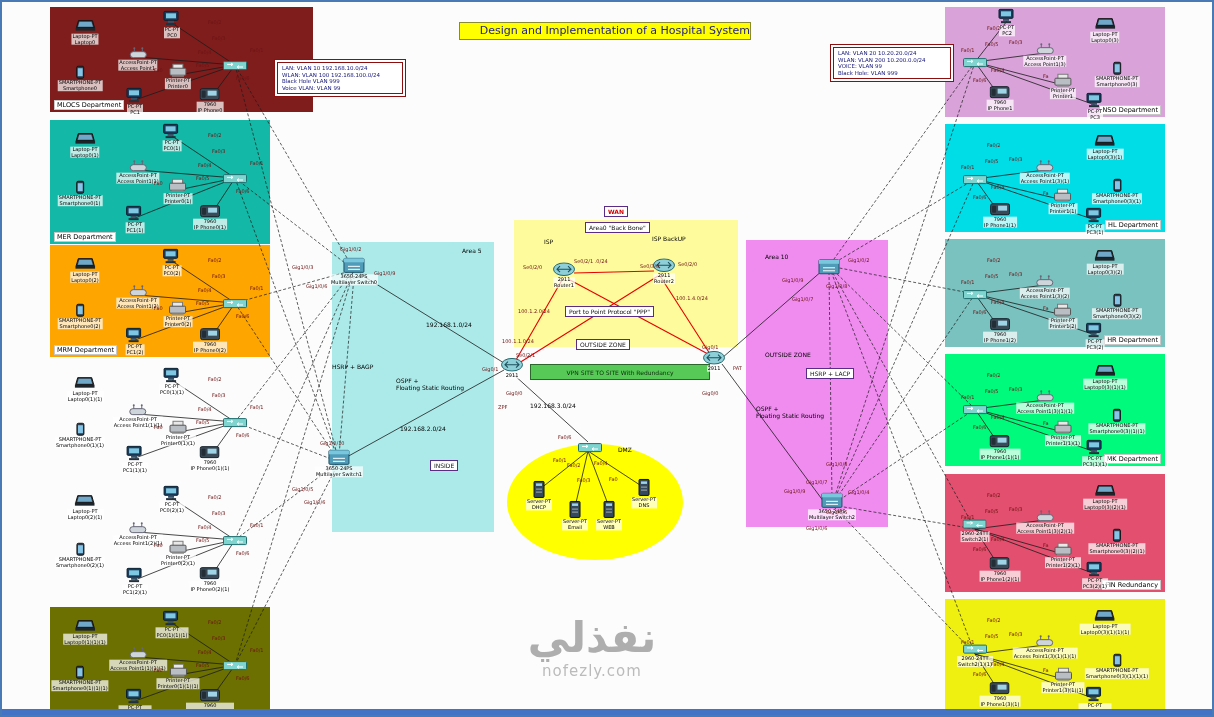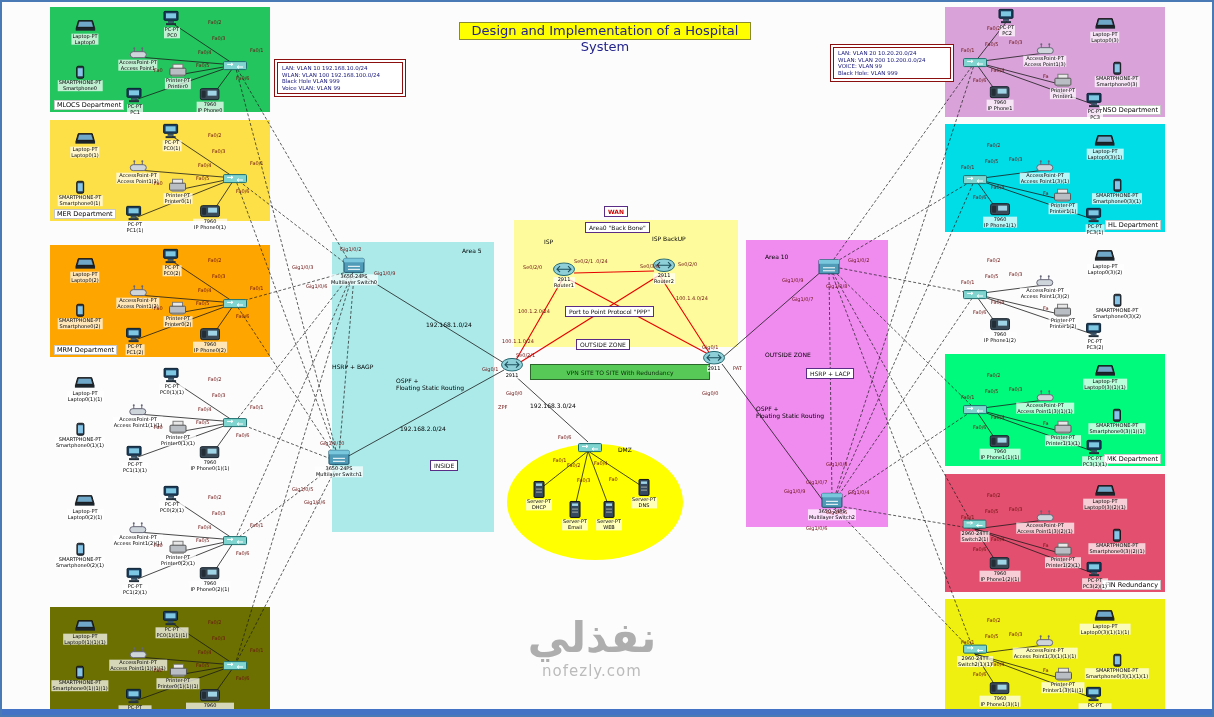--- a/index.html
+++ b/index.html
@@ -20,53 +20,56 @@
           transform:translate(-50%,-45%);z-index:3;}
   .device .icon{display:block;line-height:0;}
   .dev-label{font-size:5px;line-height:5.6px;text-align:center;white-space:pre-line;
              background:rgba(255,255,255,.72);padding:0 1px;margin-top:1px;color:#000;}
   .port{position:absolute;font-size:5px;color:#6e1414;white-space:nowrap;z-index:4;}
   .txt{position:absolute;font-size:6px;line-height:6.8px;color:#000;white-space:pre-line;z-index:4;}
   .pbox{position:absolute;font-size:6px;background:#fff;border:1.5px solid #5b2c86;
         padding:1px 3px;color:#111;white-space:nowrap;z-index:4;}
   .pbox.red{color:#d10000;font-weight:bold;}
   #title-box{position:absolute;left:457px;top:20px;width:290px;height:16px;background:#ffff00;
-             border:1px solid #8a8a30;color:#23238c;font-size:13px;line-height:16px;text-align:center;}
+             border:1px solid #8a8a30;color:#23238c;font-size:11px;line-height:16px;text-align:right;}
   .infobox{position:absolute;background:#fff;border:4px double #8b0f0f;padding:2px 4px;
            font-size:5.5px;line-height:6.6px;color:#15157a;}
   #infobox-left{left:272px;top:57px;width:116px;}
   #infobox-right{left:828px;top:42px;width:108px;}
   #watermark{position:absolute;left:495px;top:612px;width:190px;text-align:center;opacity:.8;}
   #wm-ar{font-size:42px;line-height:48px;color:#9b9b9b;font-weight:bold;}
   #wm-la{font-size:15px;color:#ababab;letter-spacing:1px;}
   #bottombar{position:absolute;left:0;bottom:0;width:100%;height:6px;background:#4472C4;z-index:6;}
   .ln-d{stroke:#1a1a1a;stroke-width:.7;stroke-dasharray:3 2;}
   .ln-s{stroke:#1a1a1a;stroke-width:.8;}
   .ln-r{stroke:#e60000;stroke-width:1.1;}
 </style>
 </head>
 <body>
 
 <div id="canvas">
   <div id="zones">
-      <div class="zone" style="left: 48px; top: 5px; width: 220px; height: 105px; background: #22c55e;">
+      <div class="zone" style="left: 48px; top: 5px; width: 220px; height: 105px; background: #7f1d1d; padding-left: 43px;">
         <div class="zone-label" style="left: 4px;">MLOCS Department</div>
       </div>
-      <div class="zone" style="left: 48px; top: 118px; width: 220px; height: 101px; background: #fde047;">
+      <div class="zone" style="left: 48px; top: 118px; width: 220px; height: 124px; background: #14b8a6;">
         <div class="zone-label" style="left: 4px;">MER Department</div>
       </div>
       <div class="zone" style="left: 48px; top: 243px; width: 220px; height: 112px; background: rgb(255, 165, 0);">
         <div class="zone-label" style="left: 4px; margin-top: 33px;">MRM Department</div>
       </div>
       <div class="zone" style="left: 48px; top: 605px; width: 220px; height: 112px; background: rgb(107, 112, 0);"></div>
       <div class="zone" style="left: 943px; top: 5px; width: 220px; height: 110px; background: rgb(217, 163, 217);">
         <div class="zone-label" style="right: 4px;">NSO Department</div>
       </div>
       <div class="zone" style="left: 943px; top: 122px; width: 220px; height: 108px; background: rgb(0, 221, 230);">
         <div class="zone-label" style="right: 4px;">HL Department</div>
+      </div>
+      <div class="zone" style="left: 943px; top: 237px; width: 220px; height: 108px; background: rgb(121, 194, 191);">
+        <div class="zone-label" style="right: 4px;">HR Department</div>
       </div>
       <div class="zone" style="left: 943px; top: 352px; width: 220px; height: 112px; background: rgb(0, 250, 124);">
         <div class="zone-label" style="right: 4px;">MK Department</div>
       </div>
       <div class="zone" style="left: 943px; top: 472px; width: 220px; height: 118px; background: rgb(227, 79, 110);">
         <div class="zone-label" style="right: 4px;">FIN Redundancy</div>
       </div>
       <div class="zone" style="left: 943px; top: 597px; width: 220px; height: 120px; background: rgb(239, 239, 16);"></div>
       <div class="zone" style="left: 330px; top: 240px; width: 162px; height: 290px; background: rgb(172, 234, 234);"></div>
       <div class="zone" style="left: 512px; top: 218px; width: 224px; height: 127px; background: rgb(254, 251, 156);"></div>

